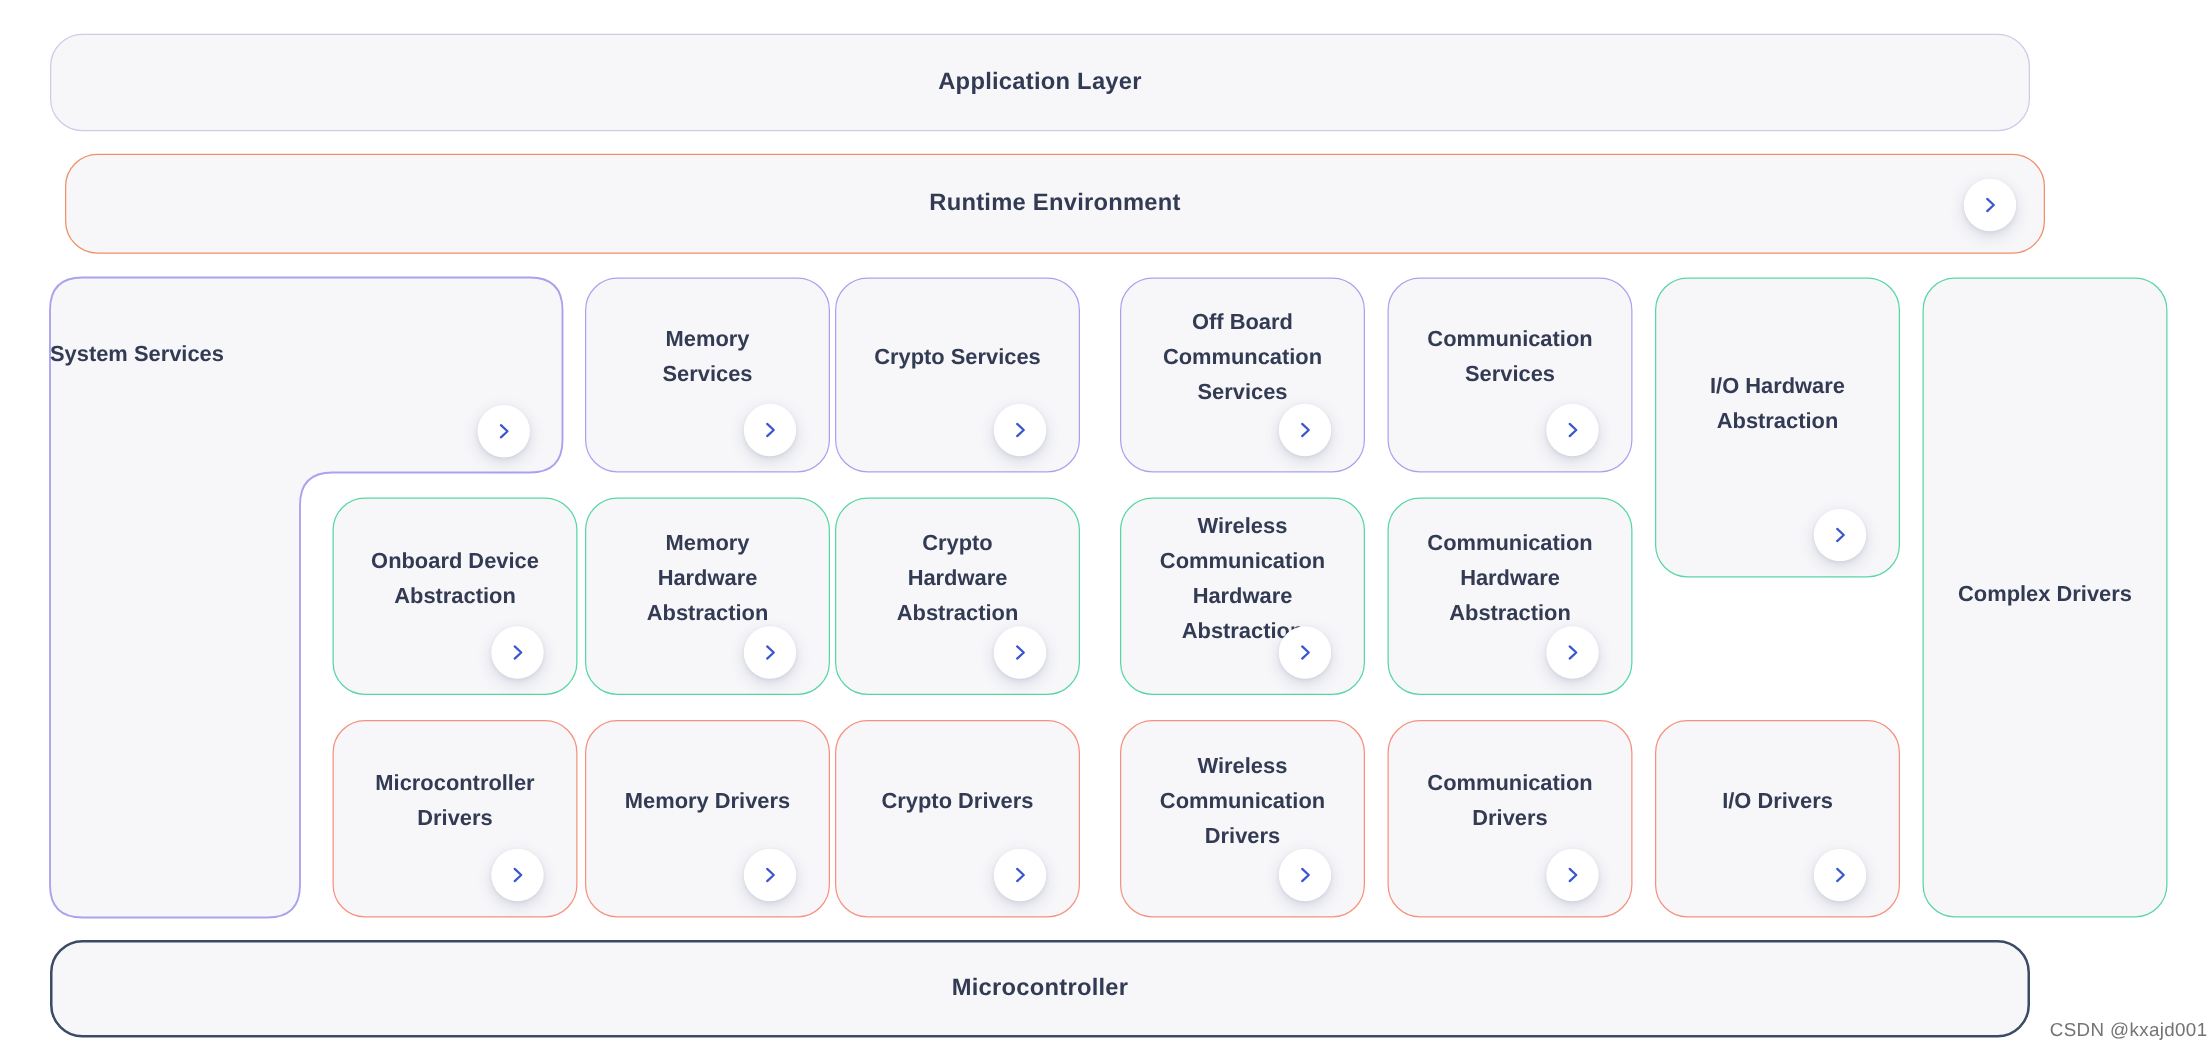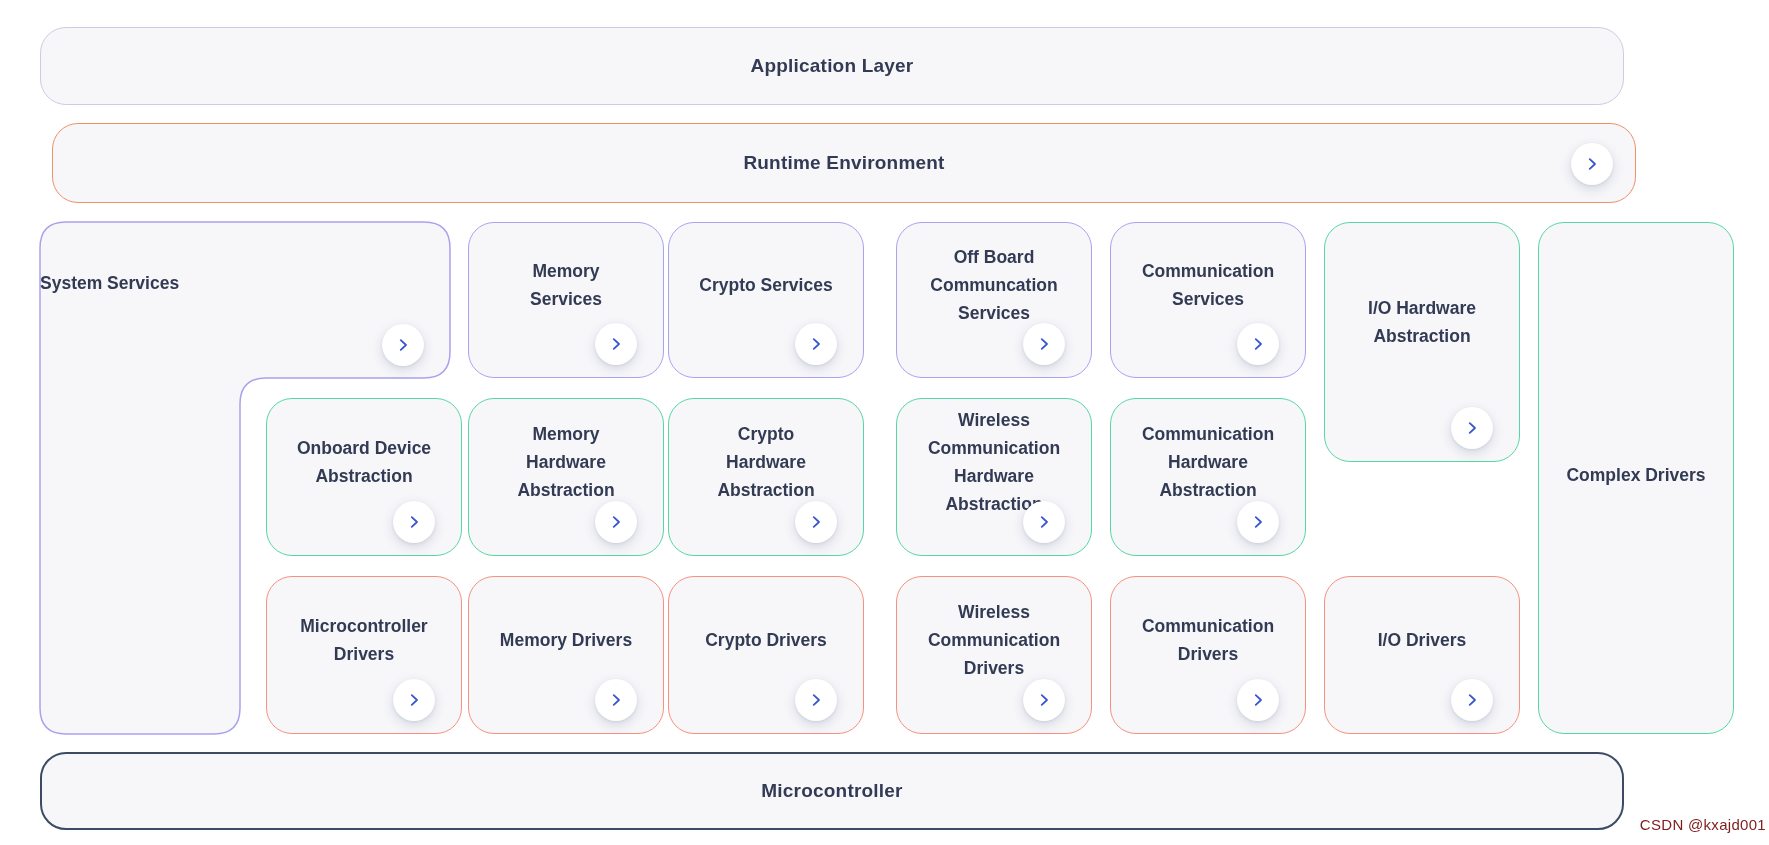--- a/index.html
+++ b/index.html
@@ -119,21 +119,21 @@
     right: 22px;
     bottom: auto;
   }
 
   
   .watermark {
     position: absolute;
     right: 3px;
     top: 816px;
     font-size: 15px;
-    color: #7f1d1d;
+    color: #737373;
     z-index: 5;
     letter-spacing: 0.3px;
   }
 </style>
 </head>
 <body>
 
 <div class="canvas">
 
   <div class="bar bar-app">

